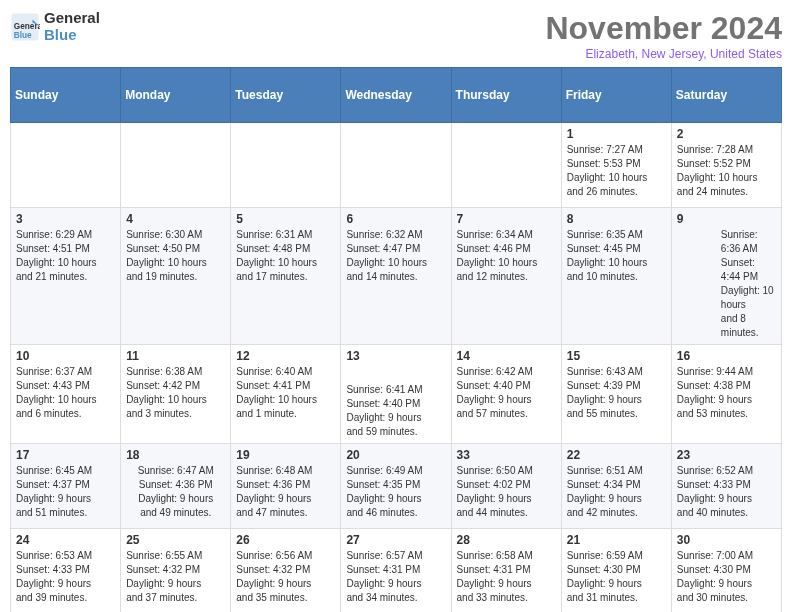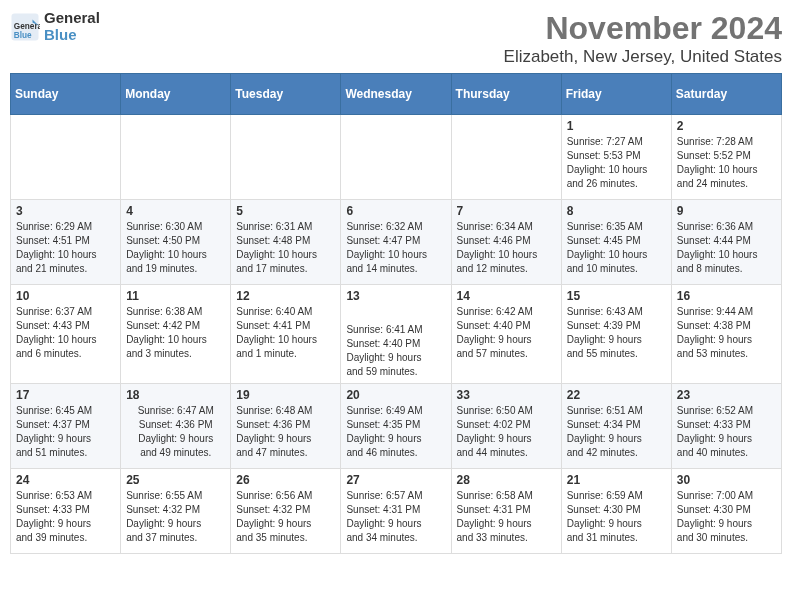--- a/index.html
+++ b/index.html
@@ -37,34 +37,34 @@
     }
     .title-area {
       text-align: right;
     }
     .month-title {
       font-size: 32px;
       font-weight: bold;
       color: #737373;
     }
     .subtitle {
-      font-size: 17px;
-      color: #404040;
+      font-size: 12px;
+      color: #8b5cf6;
     }
     .calendar {
       width: 100%;
       border-collapse: collapse;
       border: 1px solid #ccc;
     }
     .calendar th {
       background-color: #4a7fba;
       color: #fff;
       font-size: 12px;
       font-weight: bold;
-      padding: 13px 4px;
+      padding: 20px 4px;
       text-align: left;
       border: 1px solid #3a6fa0;
     }
     .calendar td {
       vertical-align: top;
       border: 1px solid #ddd;
       padding: 4px 5px;
       width: calc(100% / 7);
       min-height: 80px;
       background: #fff;
@@ -188,21 +188,21 @@
         </td>
         <td>
           <span class="day-number">8</span>
           <div class="day-info" style="white-space: pre-line;">Sunrise: 6:35 AM
 Sunset: 4:45 PM
 Daylight: 10 hours
 and 10 minutes.</div>
         </td>
         <td>
           <span class="day-number">9</span>
-          <div class="day-info" style="white-space: pre-line;">Sunrise: 6:36 AM
+          <div class="day-info" style="white-space: pre-line; margin-left: 44px;">Sunrise: 6:36 AM
 Sunset: 4:44 PM
 Daylight: 10 hours
 and 8 minutes.</div>
         </td>
       </tr>
       <tr>
         <td>
           <span class="day-number">10</span>
           <div class="day-info" style="white-space: pre-line;">Sunrise: 6:37 AM
 Sunset: 4:43 PM

